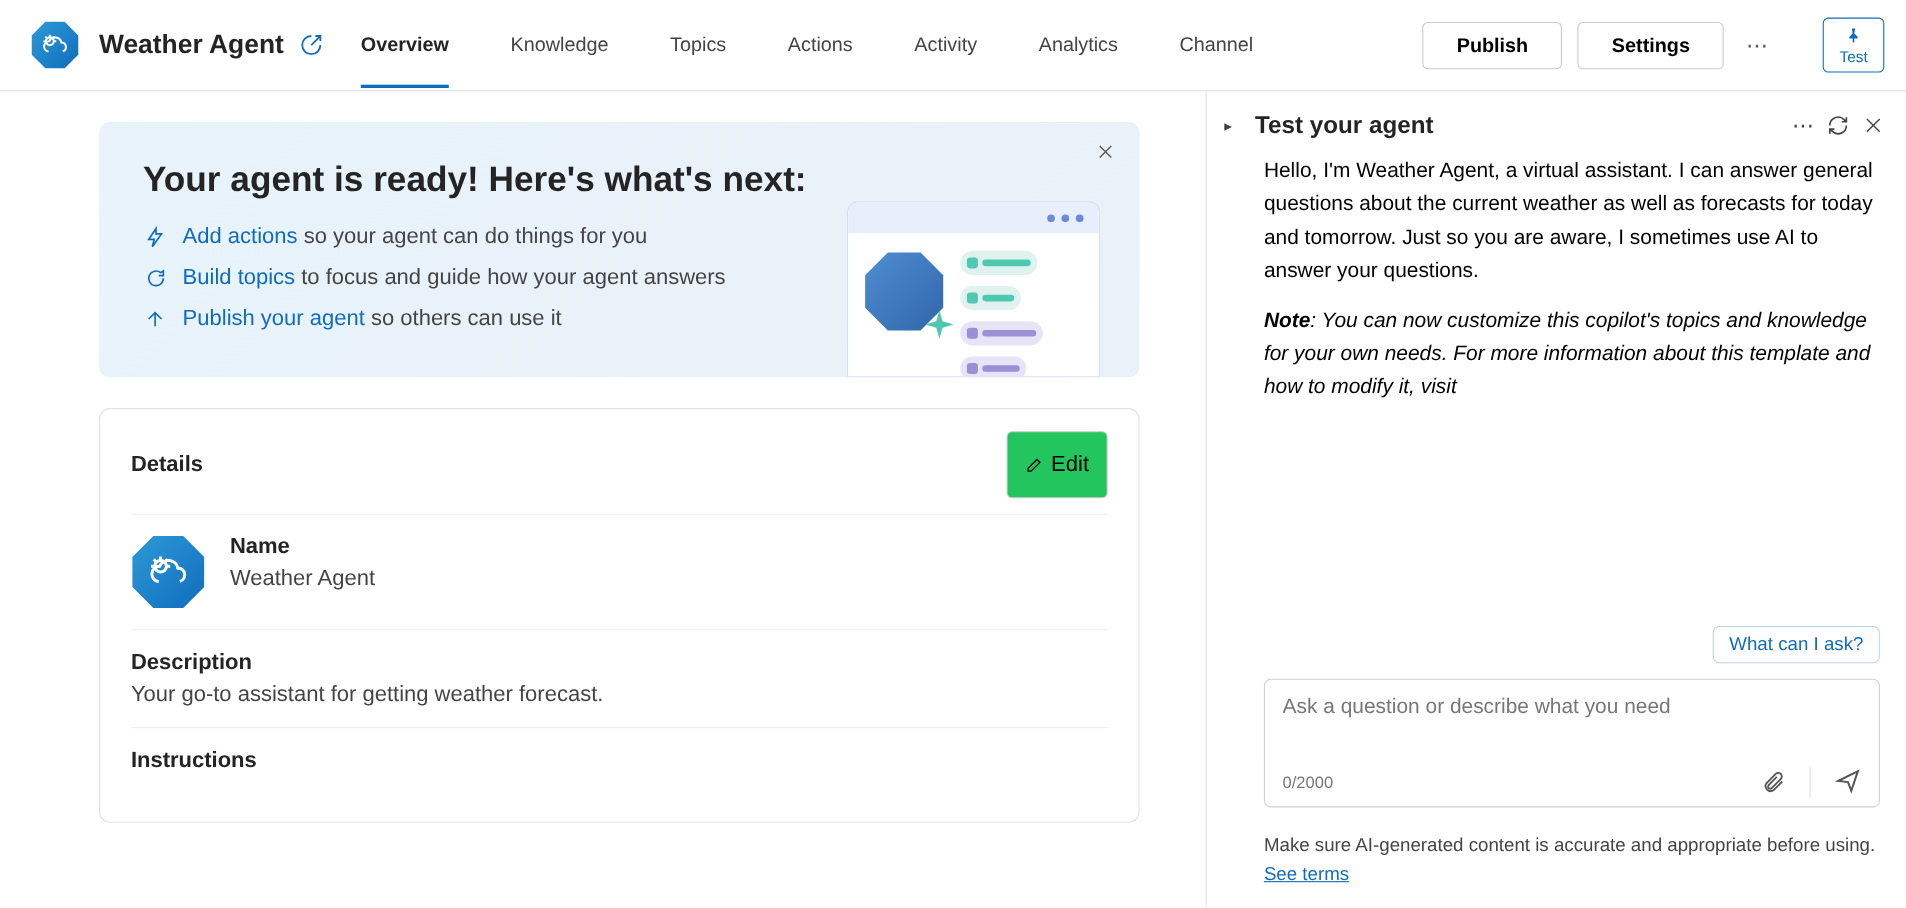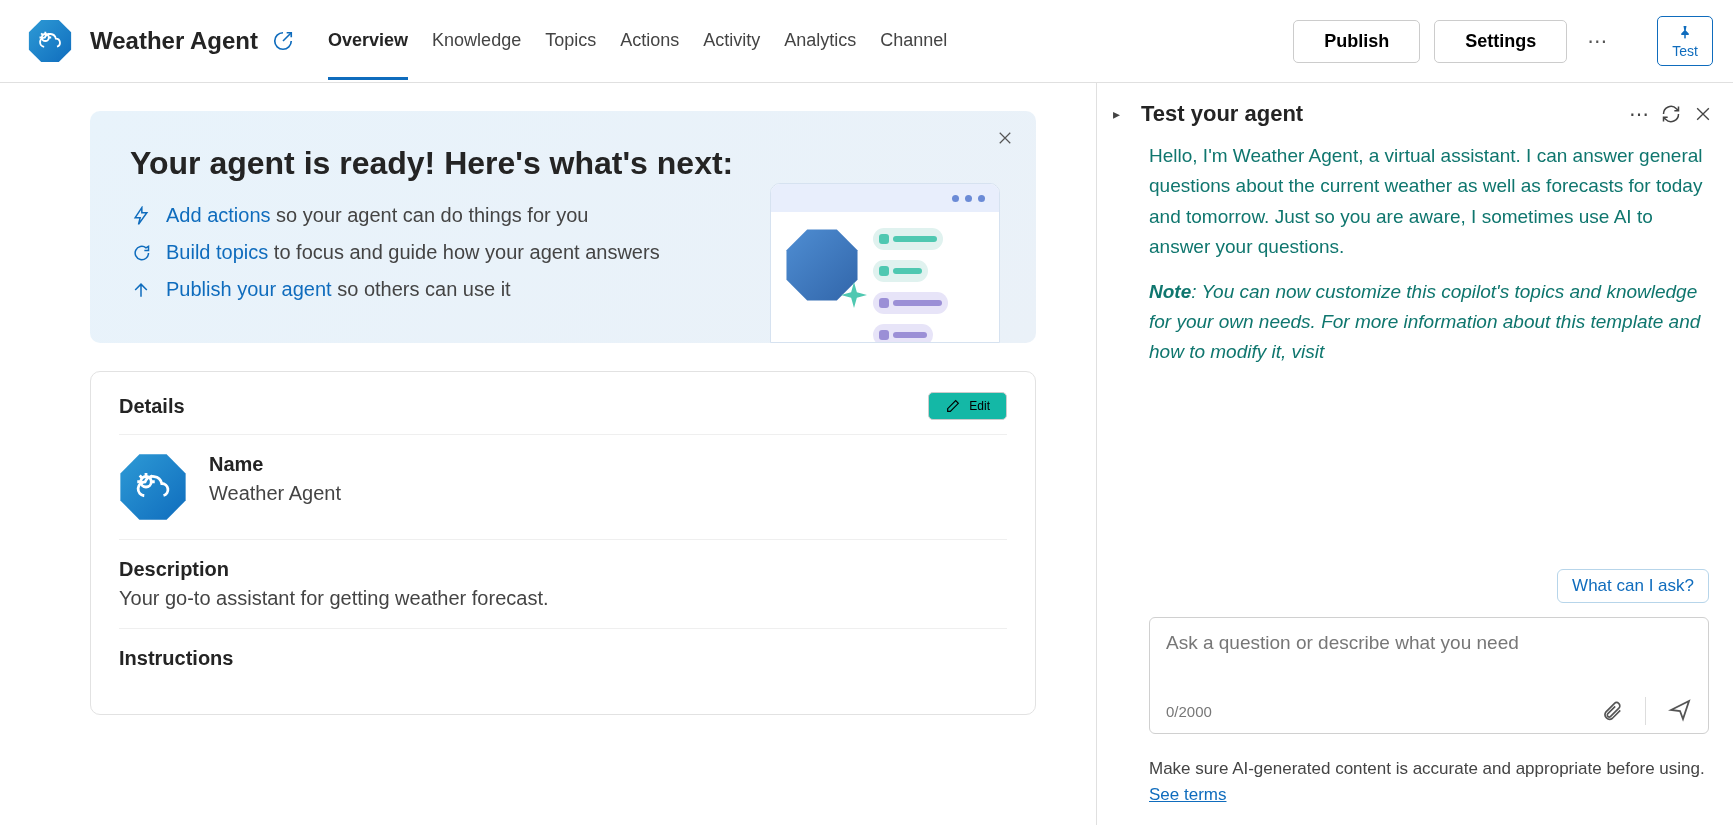--- a/index.html
+++ b/index.html
@@ -28,21 +28,21 @@
     position: relative;
     clip-path: polygon(30% 2%, 70% 2%, 98% 30%, 98% 70%, 70% 98%, 30% 98%, 2% 70%, 2% 30%);
   }
   .agent-logo svg { width: 28px; height: 28px; }
   .agent-name {
     font-size: 24px;
     font-weight: 700;
     margin-right: 14px;
   }
   .refresh-icn { color: #0f6cbd; margin-right: 24px; display:flex; }
-  .tabs { display: flex; gap: 24px; margin-left: 10px; flex: 1; }
+  .tabs { display: flex; gap: 56px; margin-left: 10px; flex: 1; }
   .tab {
     font-size: 18px;
     color: #444;
     padding: 28px 0 26px 0;
     border-bottom: 3px solid transparent;
     cursor: pointer;
   }
   .tab.active {
     color: #242424;
     font-weight: 600;
@@ -131,22 +131,22 @@
     border: 1px solid #e2e2e2;
     border-radius: 10px;
     padding: 20px 28px;
   }
   .card-header {
     display:flex; justify-content:space-between; align-items:center;
     padding-bottom: 14px;
   }
   .card-header h2 { font-size:20px; font-weight:700; }
   .edit-btn {
-    border:1px solid #ccc; border-radius:5px; background:#14b8a6;
-    padding: 5px 16px; font-size:12px; display:flex; align-items:center; gap:8px; cursor:pointer;
+    border:1px solid #ccc; border-radius:5px; background:#22c55e;
+    padding: 18px 16px; font-size:20px; display:flex; align-items:center; gap:8px; cursor:pointer;
   }
   .detail-row { padding: 18px 0; border-top:1px solid #efefef; }
   .detail-row.first { display:flex; gap:22px; align-items:flex-start;}
   .detail-logo {
     width: 68px; height: 68px;
     border-radius: 10px;
     background: linear-gradient(135deg, #2E9BD6, #0F6CBD);
     clip-path: polygon(30% 2%, 70% 2%, 98% 30%, 98% 70%, 70% 98%, 30% 98%, 2% 70%, 2% 30%);
     display:flex; align-items:center; justify-content:center;
   }
@@ -161,21 +161,21 @@
   }
   .panel-header { display:flex; align-items:center; gap:12px; padding: 0 10px 14px 0;}
   .panel-header h3 { font-size:22px; font-weight:700; flex:1;}
   .panel-header .pctl { cursor:pointer; color:#444; display:flex;}
   .collapse-caret { cursor:pointer; color:#444; width:16px;}
   .chat-area {
     flex:1; overflow:hidden; position:relative;
     margin: 0 14px 0 36px;
     display:flex; flex-direction:column;
   }
-  .chat-scroll { flex:1; overflow-y:auto; padding-right:6px; font-size:19px; line-height:1.6; color:#0f766e;}
+  .chat-scroll { flex:1; overflow-y:auto; padding-right:6px; font-size:19px; line-height:1.6; color:#000000;}
   .chat-scroll p { margin-bottom: 14px;}
   .chat-scroll em strong, .chat-scroll .note-lbl { font-style:italic; font-weight:700; }
   .suggest {
     align-self:flex-end;
     border:1px solid #b7d5ea; color:#0f6cbd;
     border-radius:6px; padding:6px 14px; font-size:17px;
     background:#fff; cursor:pointer; margin: 6px 0 14px 0;
   }
   .input-box {
     border:1px solid #d0d0d0; border-radius:6px;

